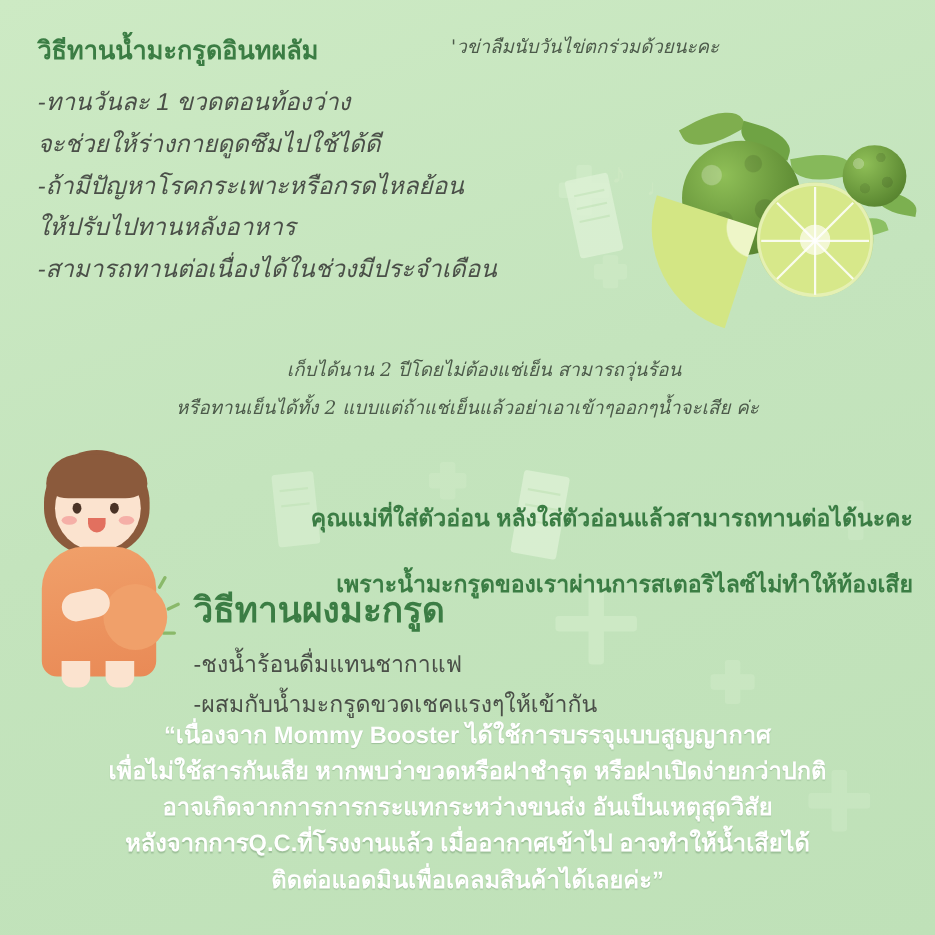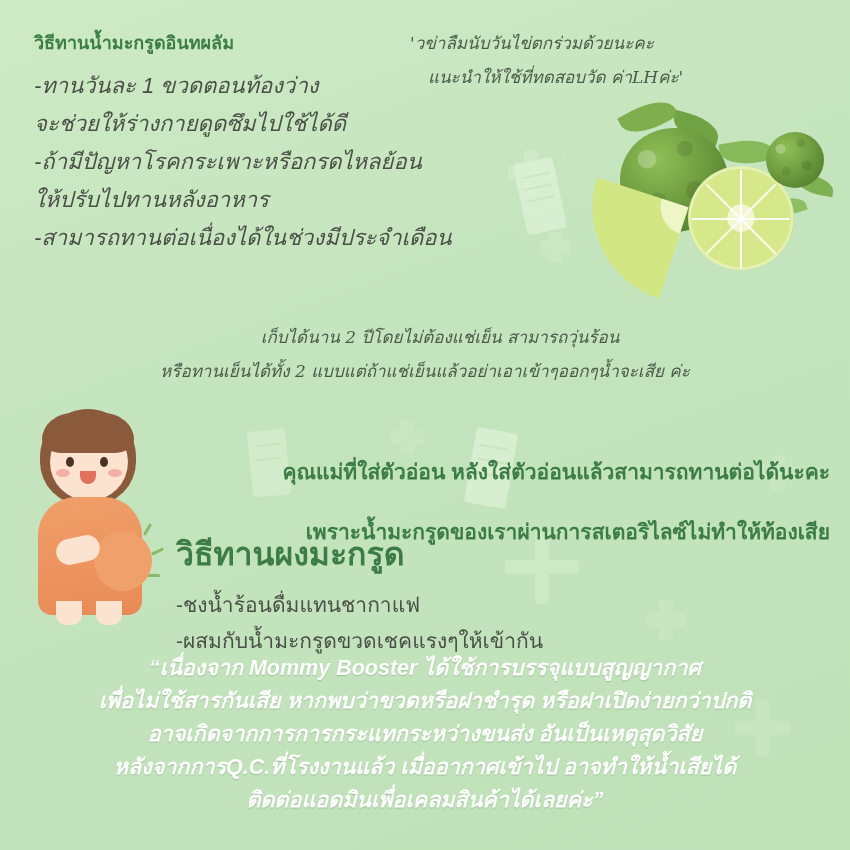--- a/index.html
+++ b/index.html
@@ -63,21 +63,21 @@
     position: absolute;
   }
 
   
   .block {
     position: absolute;
   }
   .headline {
     color: #3b7d44;
     font-weight: bold;
-    font-size: 18px;
+    font-size: 23px;
     letter-spacing: 0px;
   }
   .bodyline {
     color: #4a4f48;
     font-size: 22px;
     line-height: 38px;
     white-space: nowrap;
     font-style: italic;
   }
   .script {
@@ -113,21 +113,20 @@
     right: 0;
     text-align: center;
     color: #ffffff;
     font-weight: bold;
     font-size: 21.5px;
     line-height: 33px;
     text-shadow: 0 1px 1px rgba(90,130,90,0.35);
   }
   .footer div {
     white-space: nowrap;
-    font-style: italic;
   }
 
   
   .fruit-wrap {
     position: absolute;
     left: 560px;
     top: 110px;
     width: 290px;
     height: 180px;
   }
@@ -362,21 +361,20 @@
     <div style="height:10px;"></div>
     <div class="bodyline">-ทานวันละ 1 ขวดตอนท้องว่าง</div>
     <div class="bodyline">จะช่วยให้ร่างกายดูดซึมไปใช้ได้ดี</div>
     <div class="bodyline">-ถ้ามีปัญหาโรคกระเพาะหรือกรดไหลย้อน</div>
     <div class="bodyline">ให้ปรับไปทานหลังอาหาร</div>
     <div class="bodyline">-สามารถทานต่อเนื่องได้ในช่วงมีประจำเดือน</div>
   </div>
 
   <div class="block" style="left:410px; top:26px; width:330px;">
     <div class="script">'วข่าลืมนับวันไข่ตกร่วมด้วยนะคะ</div>
-    <div class="script" style="padding-left:18px;">แนะนำให้ใช้ที่ทดสอบวัด ค่าLHค่ะ'</div>
   </div>
 
   <div class="block" style="left:0px; top:320px; width:850px;">
     <div class="script center" style="padding-left:30px;">เก็บได้นาน 2 ปีโดยไม่ต้องแช่เย็น สามารถวุ่นร้อน</div>
     <div class="script center">หรือทานเย็นได้ทั้ง 2 แบบแต่ถ้าแช่เย็นแล้วอย่าเอาเข้าๆออกๆน้ำจะเสีย ค่ะ</div>
   </div>
 
   <div class="mom">
     <div class="spark" style="left:134px; top:118px; transform:rotate(30deg);"></div>
     <div class="spark" style="left:144px; top:140px; transform:rotate(65deg);"></div>

